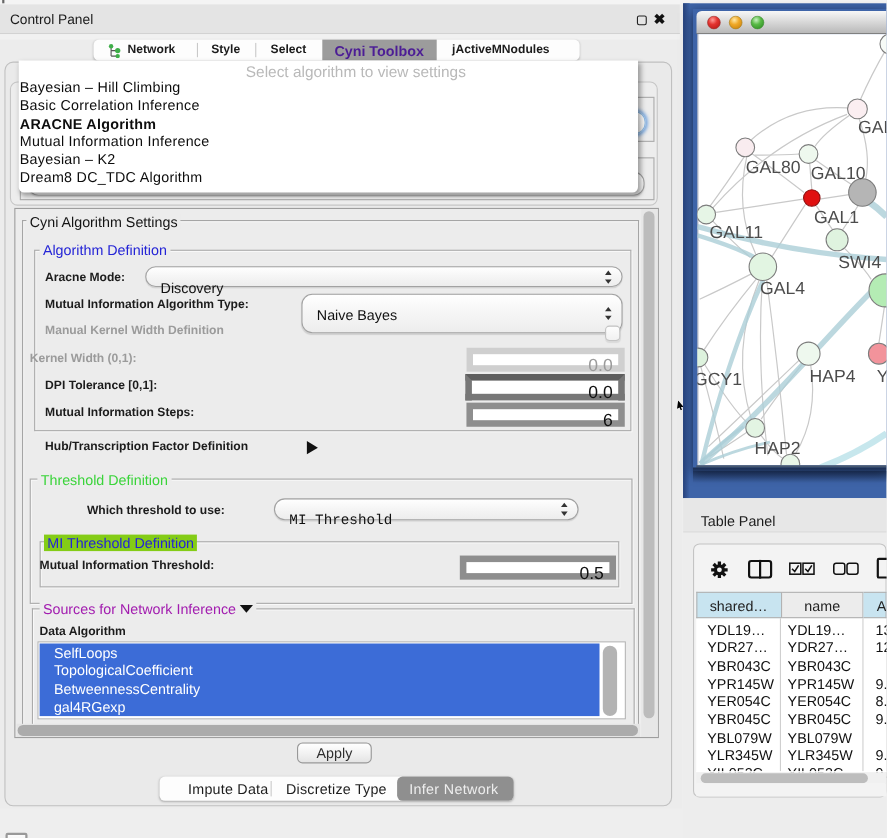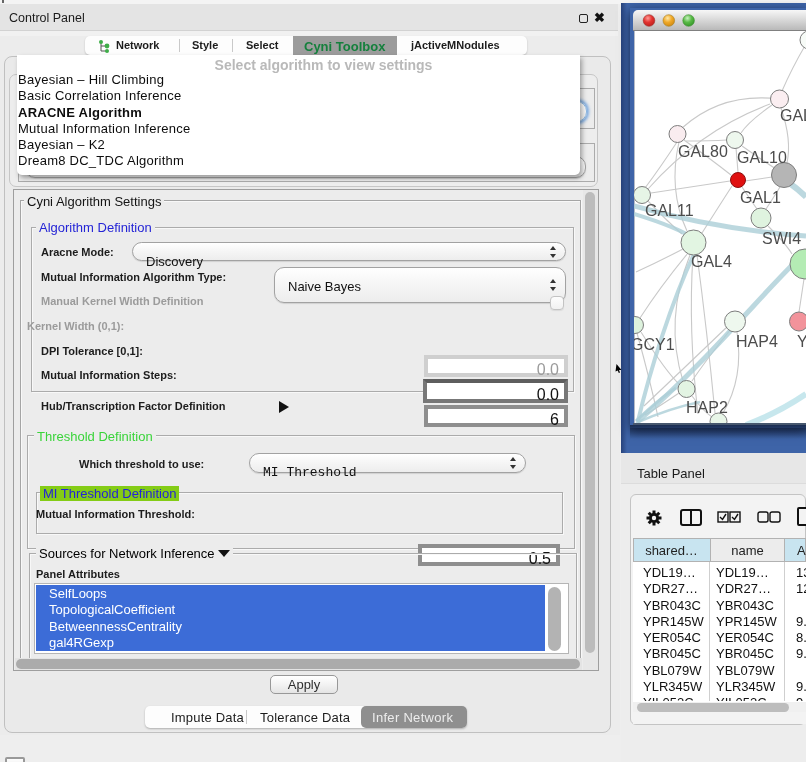--- a/index.html
+++ b/index.html
@@ -12,21 +12,21 @@
     position:absolute; border:1px solid #a2a2a2; border-radius:10px;
     background:linear-gradient(#ffffff, #f6f6f6 45%, #ededed);
     box-shadow:0 1px 1px rgba(0,0,0,0.12);
   }
   .combo .ctext { position:absolute; left:13px; top:11px; font-size:13px; color:#111; }
   .arrows { position:absolute; right:7px; top:50%; margin-top:-6px; width:9px; height:12px; }
   .arrows:before { content:""; position:absolute; left:1px; top:0; width:0; height:0;
     border-left:3.5px solid transparent; border-right:3.5px solid transparent; border-bottom:4.5px solid #333; }
   .arrows:after { content:""; position:absolute; left:1px; bottom:0; width:0; height:0;
     border-left:3.5px solid transparent; border-right:3.5px solid transparent; border-top:4.5px solid #333; }
-  .field { position:absolute; background:#ffffff; border:4px solid #ef4444;margin-top:39px; }
+  .field { position:absolute; background:#ffffff; border:6px solid #ef4444; }
   .field .v { position:absolute; right:5px; font-size:16px; color:#111; top:2px; }
   .gtitle { position:absolute; font-size:13px; white-space:nowrap; padding:0 3px; }
 </style>
 </head>
 <body>
 
 <div class="abs" style="left:0;top:0;width:621px;height:762px;background:#eeeeee;"></div>
 
 <div class="abs" style="left:0;top:0;width:806px;height:4px;background:#f4f4f4;"></div>
 <div class="abs" style="left:2px;top:0;width:2px;height:3px;background:#666;"></div>
@@ -100,65 +100,65 @@
 
 <div class="abs" style="left:36px;top:492px;width:527px;height:42px;border:1px solid #ababab;box-shadow:inset 1px 1px 0 #f8f8f8, 1px 1px 0 #f8f8f8;"></div>
 <div class="abs gtitle" style="left:40px;top:486px;background:#84cc16;color:#2424d6;">MI Threshold Definition</div>
 
 <div class="abs lbl" style="left:36px;top:508px;">Mutual Information Threshold:</div>
 <div class="field" style="left:418px;top:505px;width:142px;height:22px;border-color:#8e8e8e;">
     <span class="v">0.5</span>
   </div>
 
 <div class="abs" style="left:29px;top:553px;width:548px;height:106px;border:1px solid #ababab;border-bottom:none;box-shadow:inset 1px 1px 0 #f8f8f8, 1px 0 0 #f8f8f8;"></div>
-<div class="abs gtitle" style="left:36px;top:546px;background:#ececec;color:#000000;">Sources for Network Inference <span style="display:inline-block;width:0;height:0;border-top:7px solid #111;border-left:6.5px solid transparent;border-right:6.5px solid transparent;vertical-align:1px;"></span></div>
-
-<div class="abs lbl" style="left:36px;top:568px;">Panel Attributes</div>
+<div class="abs gtitle" style="left:36px;top:546px;background:#ececec;color:#a21caf;">Sources for Network Inference <span style="display:inline-block;width:0;height:0;border-top:7px solid #111;border-left:6.5px solid transparent;border-right:6.5px solid transparent;vertical-align:1px;"></span></div>
+
+<div class="abs lbl" style="left:36px;top:568px;">Data Algorithm</div>
 
 <div class="abs" style="left:34px;top:583px;width:535px;height:71px;background:#ffffff;border:1px solid #b5b5b5;"></div>
 <div class="abs" style="left:36px;top:585px;width:509px;height:66px;background:#3c6cd7;"></div>
 <div class="abs" style="left:49px;top:586px;font-size:13px;color:#fff;line-height:16.4px;">SelfLoops<br>TopologicalCoefficient<br>BetweennessCentrality<br>gal4RGexp</div>
 <div class="abs" style="left:548px;top:587px;width:13px;height:64px;background:#b3b3b3;border-radius:7px;"></div>
 
 <div class="abs" style="left:15px;top:658px;width:567px;height:12px;background:#e4e4e4;"></div>
 <div class="abs" style="left:16px;top:659px;width:564px;height:10px;background:#ababab;border-radius:5px;"></div>
 
 <div class="abs" style="left:583px;top:190px;width:15px;height:480px;background:#e7e7e7;"></div>
 <div class="abs" style="left:585px;top:192px;width:10px;height:461px;background:#bcbcbc;border-radius:5px;"></div>
 
 <div class="abs" style="left:270px;top:675px;width:68px;height:19px;border:1px solid #989898;border-radius:5px;background:linear-gradient(#ffffff,#f1f1f1 55%,#e4e4e4);text-align:center;font-size:13px;color:#2e2e2e;line-height:18px;">Apply</div>
 
 <div class="abs" style="left:145px;top:706px;width:322px;height:22px;background:#fdfdfd;border-radius:5px;box-shadow:0 1px 2px rgba(0,0,0,0.25);"></div>
 <div class="abs" style="left:246px;top:710px;width:1px;height:14px;background:#c9c9c9;"></div>
 <div class="abs" style="left:171px;top:710px;font-size:13px;color:#1c1c1c;letter-spacing:0.2px;">Impute Data</div>
-<div class="abs" style="left:260px;top:710px;font-size:13px;color:#1c1c1c;letter-spacing:0.2px;">Tolerance Data</div>
+<div class="abs" style="left:260px;top:710px;font-size:13px;color:#1c1c1c;letter-spacing:0.2px;">Discretize Type</div>
 <div class="abs" style="left:361px;top:706px;width:106px;height:22px;background:#8f8f8f;border-radius:5px;"></div>
 <div class="abs" style="left:372px;top:710px;font-size:13px;color:#ededed;letter-spacing:0.3px;">Infer Network</div>
 
 <div class="abs" style="left:85px;top:36px;width:442px;height:19px;background:#fdfdfd;border-radius:5px;box-shadow:0 1px 2px rgba(0,0,0,0.2);"></div>
 <div class="abs" style="left:179px;top:39px;width:1px;height:13px;background:#c9c9c9;"></div>
 <div class="abs" style="left:232px;top:39px;width:1px;height:13px;background:#c9c9c9;"></div>
 <div class="abs lbl" style="left:116px;top:39px;">Network</div>
 <div class="abs lbl" style="left:192px;top:39px;">Style</div>
 <div class="abs lbl" style="left:246px;top:39px;">Select</div>
 <div class="abs" style="left:293px;top:36px;width:104px;height:19px;background:#9c9c9c;"></div>
-<div class="abs" style="left:304px;top:39px;font-size:13px;font-weight:bold;color:#15803d;">Cyni Toolbox</div>
+<div class="abs" style="left:304px;top:39px;font-size:13px;font-weight:bold;color:#4c1d95;">Cyni Toolbox</div>
 <div class="abs lbl" style="left:411px;top:39px;">jActiveMNodules</div>
 
 <svg class="abs" style="left:98px;top:40px;" width="13" height="13" viewBox="0 0 13 13">
   <line x1="3" y1="2" x2="3" y2="11" stroke="#555" stroke-width="1"></line>
   <line x1="3" y1="11" x2="9" y2="11" stroke="#555" stroke-width="1"></line>
   <line x1="3" y1="6" x2="8" y2="6" stroke="#555" stroke-width="1"></line>
   <circle cx="3" cy="2" r="2" fill="#3fae49"></circle>
   <circle cx="9" cy="6" r="2.4" fill="#3fae49"></circle>
   <circle cx="9" cy="11" r="2" fill="#3fae49"></circle>
 </svg>
 
 <div class="abs" style="left:17px;top:55px;width:563px;height:120px;background:#ffffff;border-radius:0 0 5px 5px;box-shadow:2px 3px 5px rgba(0,0,0,0.35);"></div>
-<div class="abs" style="left:17px;top:57px;width:613px;text-align:center;font-size:14px;color:#b9b9b9;font-weight:bold;">Select algorithm to view settings</div>
+<div class="abs" style="left:17px;top:57px;width:613px;text-align:center;font-size:14px;color:#b9b9b9;">Select algorithm to view settings</div>
 <div class="abs" style="left:18px;top:72px;font-size:13px;color:#0d0d0d;line-height:16.27px;letter-spacing:0.25px;">Bayesian – Hill Climbing<br>Basic Correlation Inference<br><b>ARACNE Algorithm</b><br>Mutual Information Inference<br>Bayesian – K2<br>Dream8 DC_TDC Algorithm</div>
 
 <svg class="abs" style="left:615px;top:364px;" width="8" height="9" viewBox="0 0 8 9">
   <path d="M1.5,0 L6.5,6 L4,6 L5,8.5 L3.8,9 L2.8,6.5 L0.5,7.5 Z" fill="#000"></path>
 </svg>
 
 <div class="abs" style="left:621px;top:3px;width:185px;height:450px;background:#3e64a8;"></div>
 <div class="abs" style="left:621px;top:3px;width:6px;height:450px;background:linear-gradient(90deg,#27427b,#3e64a8);"></div>
 
 <div class="abs" style="left:630px;top:8px;width:176px;height:420px;box-shadow:0 3px 10px rgba(10,20,45,0.75);"></div>

